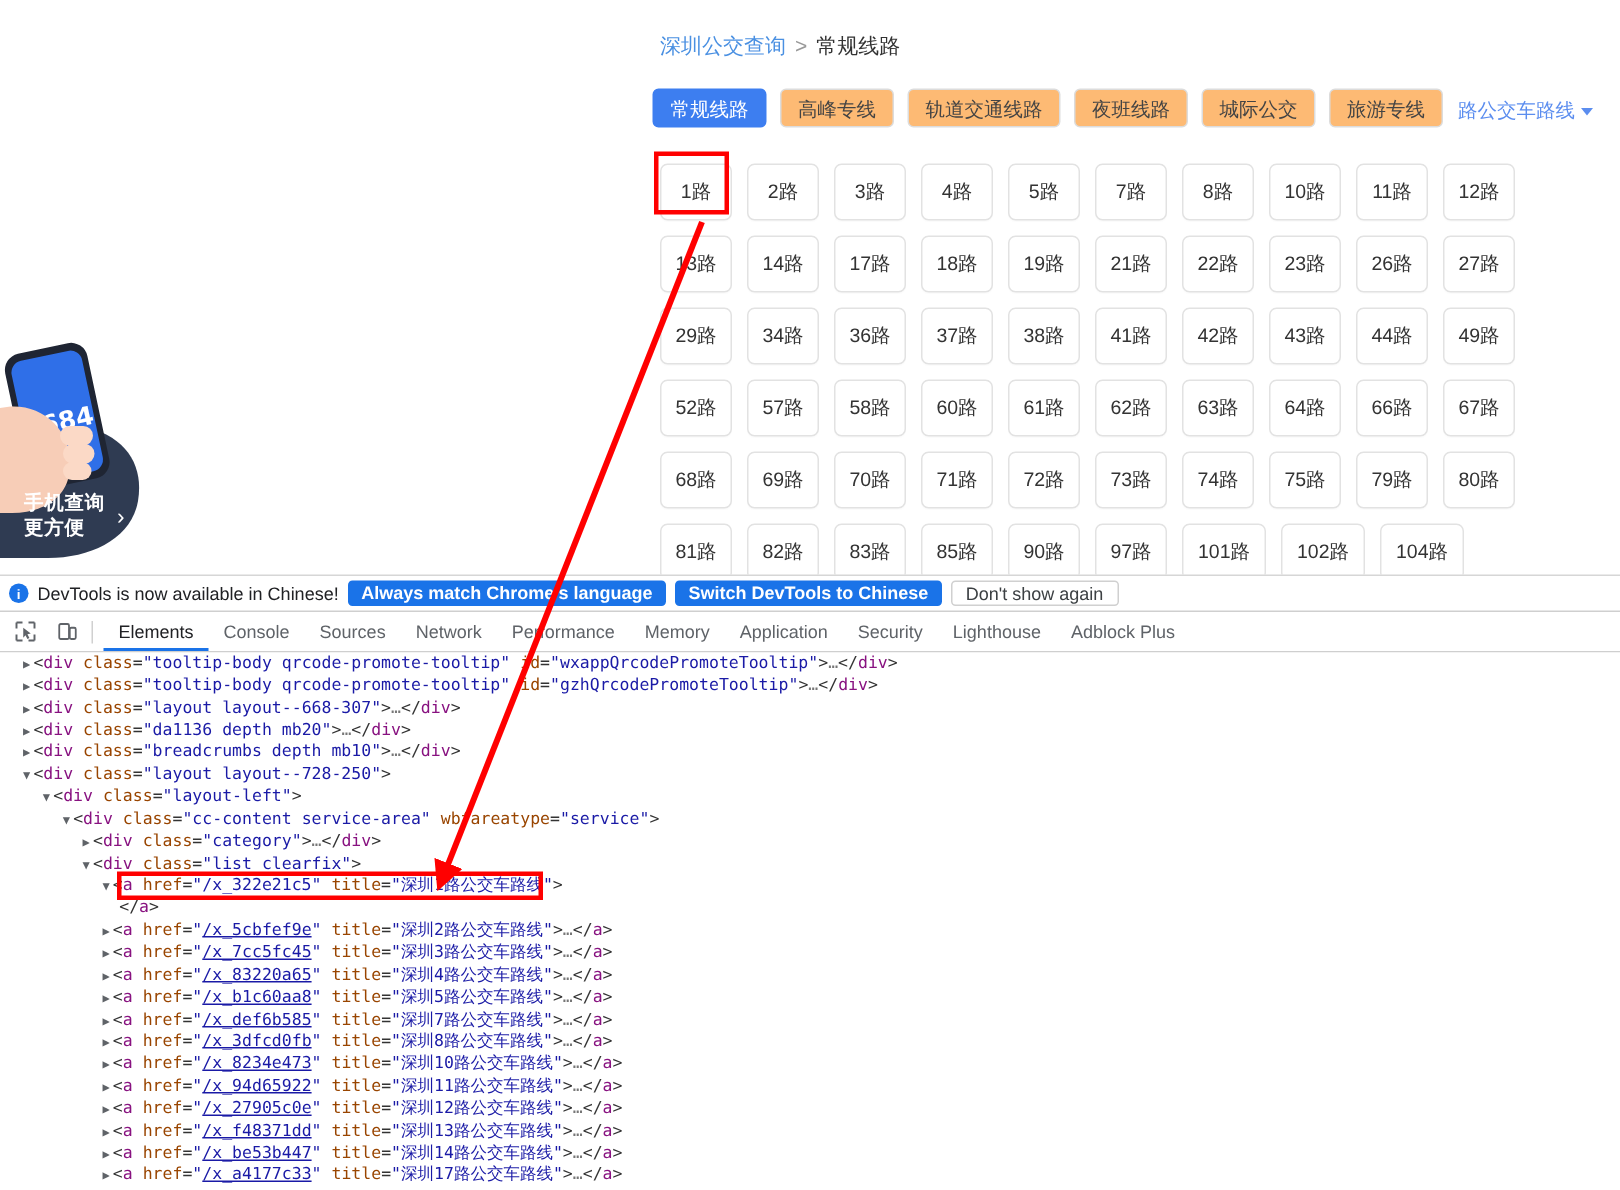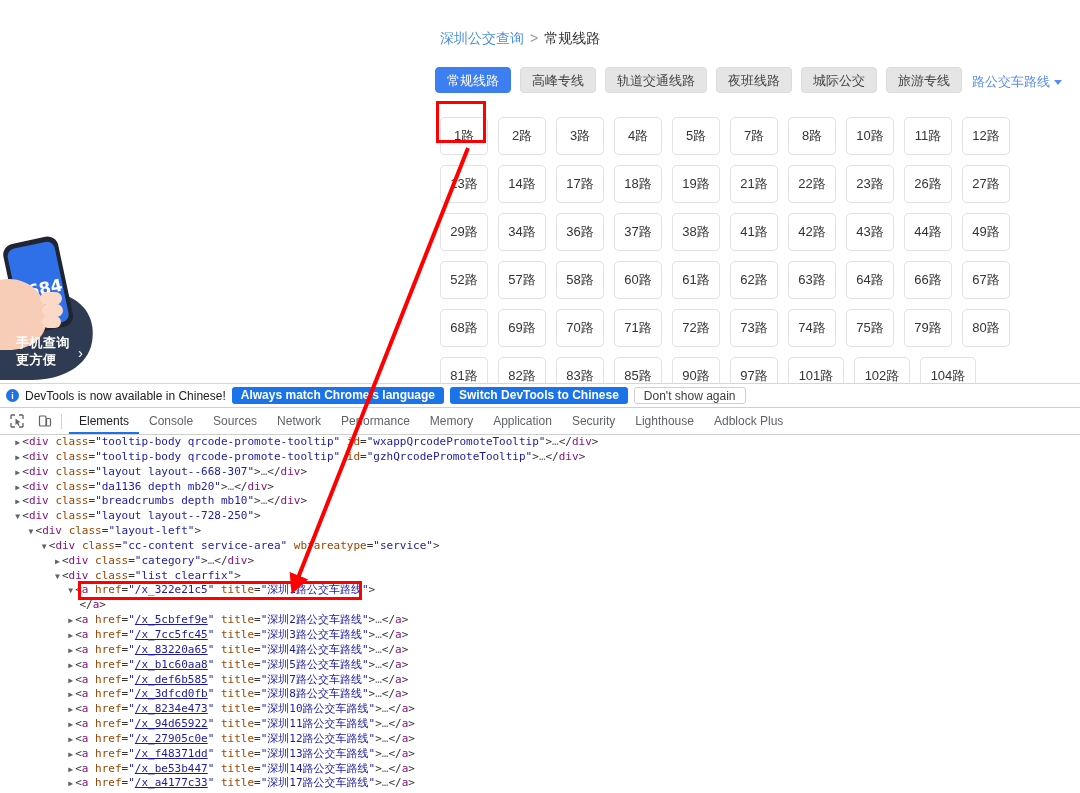--- a/index.html
+++ b/index.html
@@ -4,31 +4,31 @@
 <style>
   html,body{margin:0;padding:0;}
   body{
     width:1080px;height:793px;overflow:hidden;position:relative;
     background:#ffffff;
     font-family:"Liberation Sans","DejaVu Sans",sans-serif;
     -webkit-font-smoothing:antialiased;
   }
 
   
-  #page{position:absolute;left:0;top:16px;width:1080px;height:383px;overflow:hidden;background:#fff;}
+  #page{position:absolute;left:0;top:8px;width:1080px;height:383px;overflow:hidden;background:#fff;}
 
   .breadcrumb{position:absolute;left:440px;top:14px;font-size:14px;color:#333;white-space:nowrap;}
   .breadcrumb .bc-link{color:#4a90e2;text-decoration:none;}
   .breadcrumb .bc-sep{color:#999;margin:0 6px;}
   .breadcrumb .bc-cur{color:#333;}
 
   .cats{position:absolute;left:435px;top:51px;display:flex;gap:9px;align-items:center;}
   .cat{
     height:26px;line-height:26px;padding:0 11px;border:1px solid #dcdcdc;border-radius:4px;
-    font-size:13px;color:#444;background:#e5e5e5;white-space:nowrap;box-sizing:border-box;
+    font-size:13px;color:#444;background:#fdba74;white-space:nowrap;box-sizing:border-box;
   }
   .cat.active{background:#3d7ef0;border-color:#3d7ef0;color:#fff;}
 
   .allroutes{position:absolute;right:18px;top:57px;font-size:13px;color:#5b8def;white-space:nowrap;}
   .allroutes .caret{display:inline-block;margin-left:4px;border-left:4px solid transparent;border-right:4px solid transparent;border-top:5px solid #5b8def;vertical-align:middle;}
 
   .grid{position:absolute;left:440px;top:101px;width:600px;display:flex;flex-wrap:wrap;gap:10px 10px;}
   .route{
     width:48px;height:38px;border:1px solid #e2e2e2;border-radius:5px;background:#fff;
     display:flex;align-items:center;justify-content:center;font-size:13px;color:#333;

